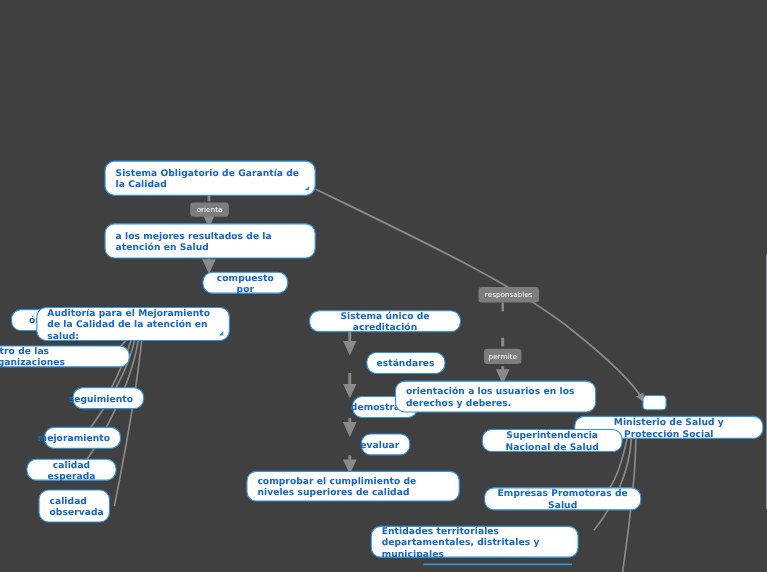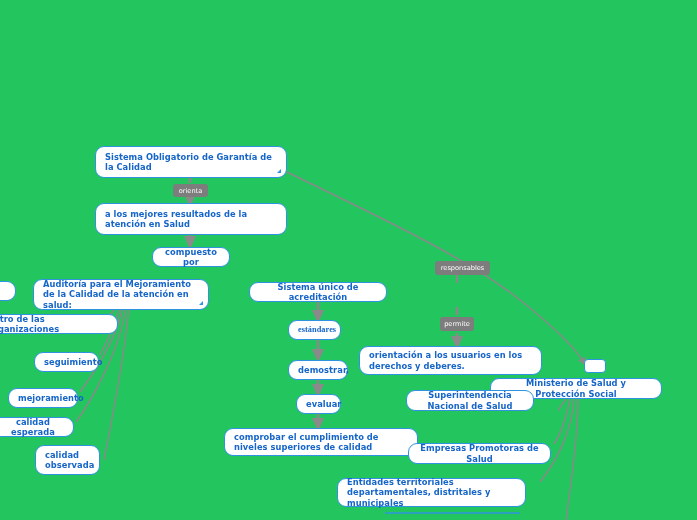--- a/index.html
+++ b/index.html
@@ -4,21 +4,21 @@
 <style>
   html, body {
     margin: 0;
     padding: 0;
     background: #eef3fd;
   }
   #canvas {
     position: relative;
     width: 697px;
     height: 520px;
-    background: #22c55e;
+    background: #404040;
     overflow: hidden;
     font-family: "DejaVu Sans", "Liberation Sans", sans-serif;
   }
   #edges {
     position: absolute;
     left: 0; top: 0;
     width: 697px;
     height: 520px;
     pointer-events: none;
   }
@@ -32,21 +32,21 @@
     font-weight: bold;
     font-size: 8.3px;
     line-height: 10.5px;
     letter-spacing: 0.05px;
     padding: 5px 9px 5px 9px;
     display: flex;
     align-items: center;
     z-index: 3;
     white-space: pre-line;
   }
-  .node.center { justify-content: flex-start; text-align: center; }
+  .node.center { justify-content: flex-end; text-align: center; margin-left: 32px; }
   .node .marker {
     position: absolute;
     right: 5px;
     bottom: 4px;
     width: 0; height: 0;
     border-left: 4px solid transparent;
     border-bottom: 4px solid #2f94e0;
   }
   .label {
     position: absolute;
@@ -160,21 +160,21 @@
 
   <div class="node center" style="left:249px; top:282px; width:138px; height:20px;">
     <span>Sistema único de acreditación</span>
   </div>
 
   <div class="node" style="left:35px; top:445px; width:65px; height:30px;">
     <span>calidad
 observada</span>
   </div>
 
-  <div class="node center" style="left:288px; top:320px; width:53px; height:20px;font-family:Liberation Serif, serif;">
+  <div class="node center" style="left:301px; top:320px; width:72px; height:20px;">
     <span>estándares</span>
   </div>
 
   <div class="node center" style="left:288px; top:360px; width:60px; height:20px;">
     <span>demostrar,</span>
   </div>
 
   <div class="node center" style="left:296px; top:394px; width:45px; height:20px;">
     <span>evaluar</span>
   </div>

